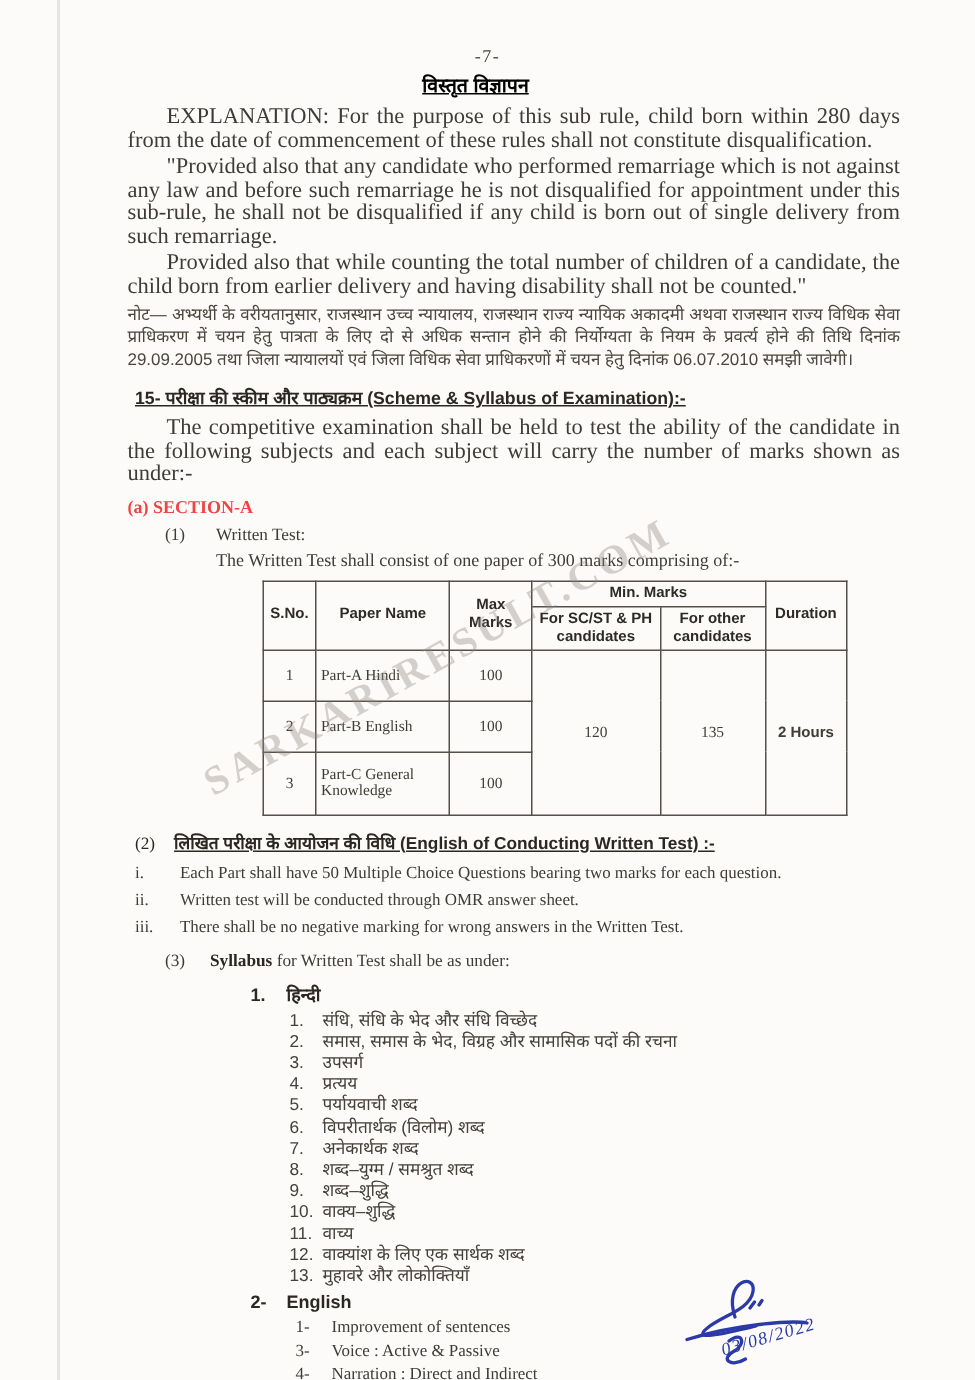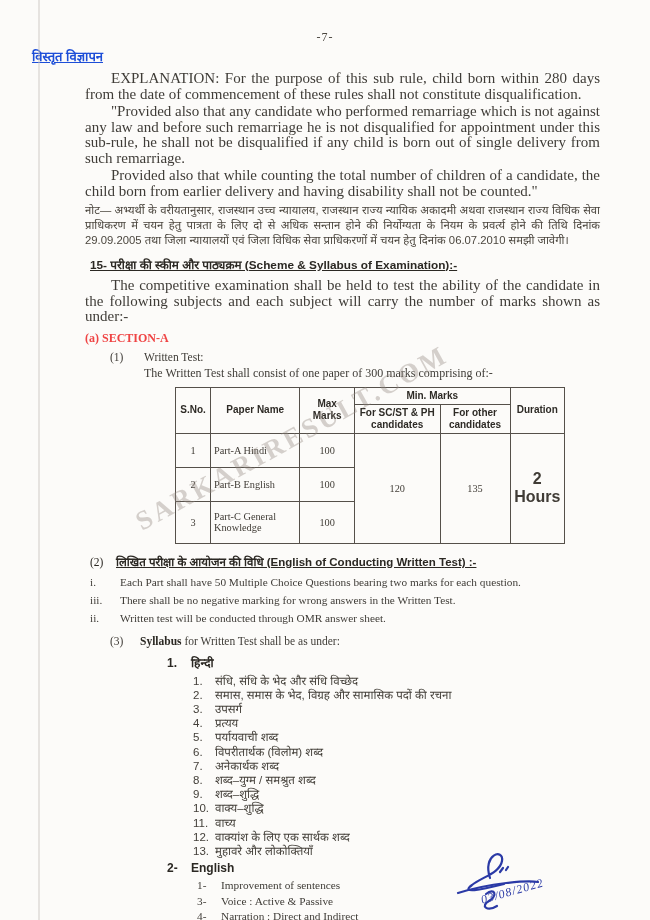--- a/index.html
+++ b/index.html
@@ -1,42 +1,42 @@
 <!DOCTYPE html>
 <html><head>
 <meta charset="utf-8">
 <style>
   html,body{margin:0;padding:0;background:#e9e7e3;}
   .page{position:relative;width:650px;height:920px;background:#fcfbf9;overflow:hidden;
         font-family:"Liberation Serif",serif;color:#3f3c37;}
   .scan-edge{position:absolute;left:38px;top:0;bottom:0;width:2px;background:rgba(205,198,192,.45);}
   .pageno{margin:30px 0 2px 0;text-align:center;font-size:12px;letter-spacing:1px;color:#4a463f;}
-  .corner{margin:0 48px 6px 0;text-align:left;font-family:"Liberation Sans",sans-serif;
-          font-size:13px;font-weight:bold;text-decoration:underline;color:#1d4ed8;padding-left:32px;}
+  .corner{margin:0 48px 6px 0;text-align:center;font-family:"Liberation Sans",sans-serif;
+          font-size:13px;font-weight:bold;text-decoration:underline;color:#000000;padding-left:32px;}
   .content{margin:0 50px 0 85px;}
   .para{margin:0 0 2px 0;font-size:15px;line-height:15.5px;text-align:justify;}
   .indent{text-indent:26px;}
   .note{margin:4px 0 6px 0;font-family:"Liberation Sans",sans-serif;font-size:11.3px;
         line-height:15px;text-align:justify;color:#4b463e;}
   .h15{margin:8px 0 6px 5px;font-family:"Liberation Sans",sans-serif;font-size:11.8px;
        font-weight:bold;color:#2b2823;}
   .h15 span{text-decoration:underline;}
   .intro{margin-bottom:6px;}
   .secA{margin:4px 0 5px 0;font-size:12px;font-weight:bold;color:#ef4444;}
   .wt-line{margin:2px 0 3px 25px;font-size:11.5px;}
   .wt-line .n{display:inline-block;width:34px;}
   .wt-desc{margin:0 0 6px 59px;font-size:12px;}
   table.marks{border-collapse:collapse;margin:2px 0 10px 90px;width:390px;
               font-size:10.3px;table-layout:fixed;}
   table.marks th,table.marks td{border:1px solid #55504a;padding:2px 3px;vertical-align:middle;}
   table.marks th{font-family:"Liberation Sans",sans-serif;font-weight:bold;color:#2e2b26;
                  text-align:center;font-size:10px;line-height:12px;}
   table.marks td{color:#403c36;}
   td.c{text-align:center;}
-  td.bold{font-weight:bold;font-family:"Liberation Sans",sans-serif;font-size:16px;text-align:center;}
+  td.bold{font-weight:bold;font-family:"Liberation Sans",sans-serif;font-size:10px;text-align:center;}
   .h2m{margin:2px 0 6px 5px;font-family:"Liberation Sans",sans-serif;font-size:11.5px;
        font-weight:bold;color:#2b2823;}
   .h2m .n{display:inline-block;width:26px;font-weight:normal;font-family:"Liberation Serif",serif;}
   .h2m span.u{text-decoration:underline;}
   .m-item{margin:0 0 3px 5px;display:flex;font-size:11.3px;line-height:15px;}
   .m-item .rn{width:30px;flex:none;}
   .m-item .tx{text-align:justify;}
   .h3{margin:9px 0 7px 25px;font-size:11.5px;}
   .h3 .n{display:inline-block;width:30px;}
   .h3 b{color:#2b2823;}
@@ -129,26 +129,26 @@
       </table>
 
     <div class="h2m">
       <span class="n">(2)</span><span class="u">लिखित परीक्षा के आयोजन की विधि (English of Conducting Written Test) :-</span>
     </div>
     <div class="m-item">
       <span class="rn">i.</span>
       <span class="tx">Each Part shall have 50 Multiple Choice Questions bearing two marks for each question.</span>
     </div>
     <div class="m-item">
+      <span class="rn">ii.</span>
+      <span class="tx">Written test will be conducted through OMR answer sheet.</span>
+    </div>
+    <div class="m-item">
       <span class="rn">iii.</span>
       <span class="tx">There shall be no negative marking for wrong answers in the Written Test.</span>
-    </div>
-    <div class="m-item">
-      <span class="rn">ii.</span>
-      <span class="tx">Written test will be conducted through OMR answer sheet.</span>
     </div>
 
     <div class="h3">
       <span class="n">(3)</span><b>Syllabus</b><span> for Written Test shall be as under:</span>
     </div>
 
     <div class="lst-title">
       <span class="n">1.</span><span>हिन्दी</span>
     </div>
     <div class="hi-item"><span class="n">1.</span><span>संधि, संधि के भेद और संधि विच्छेद</span></div>

